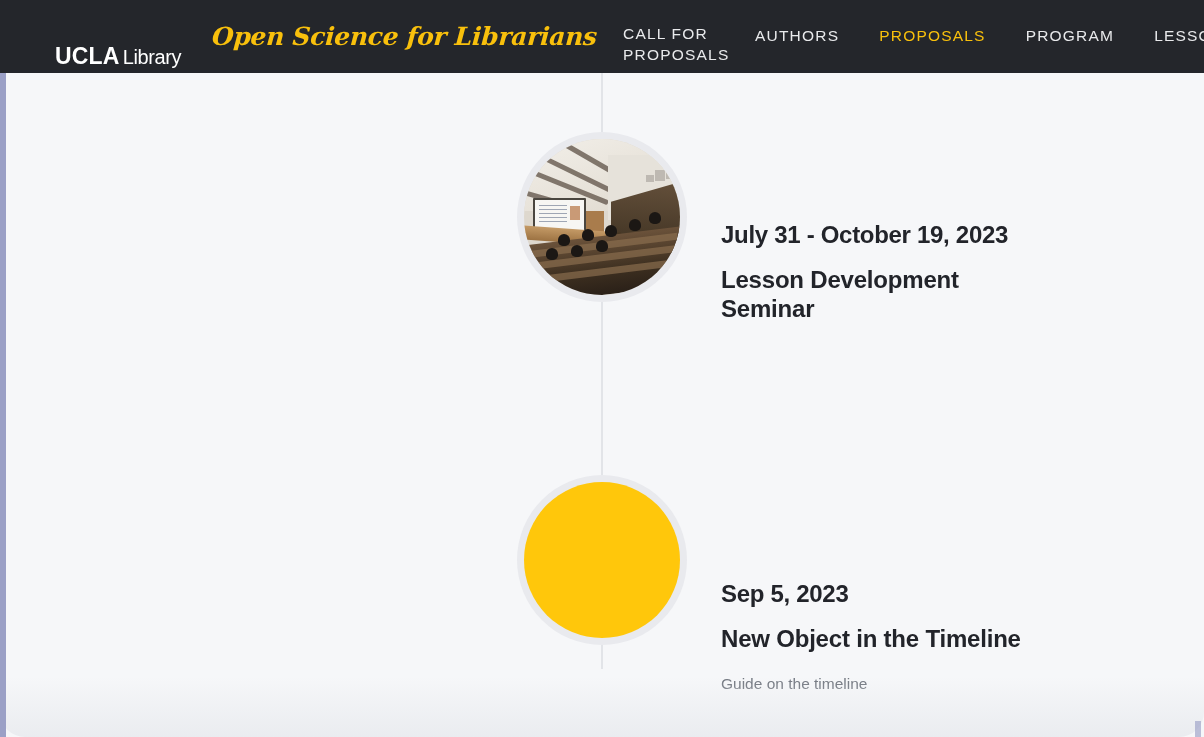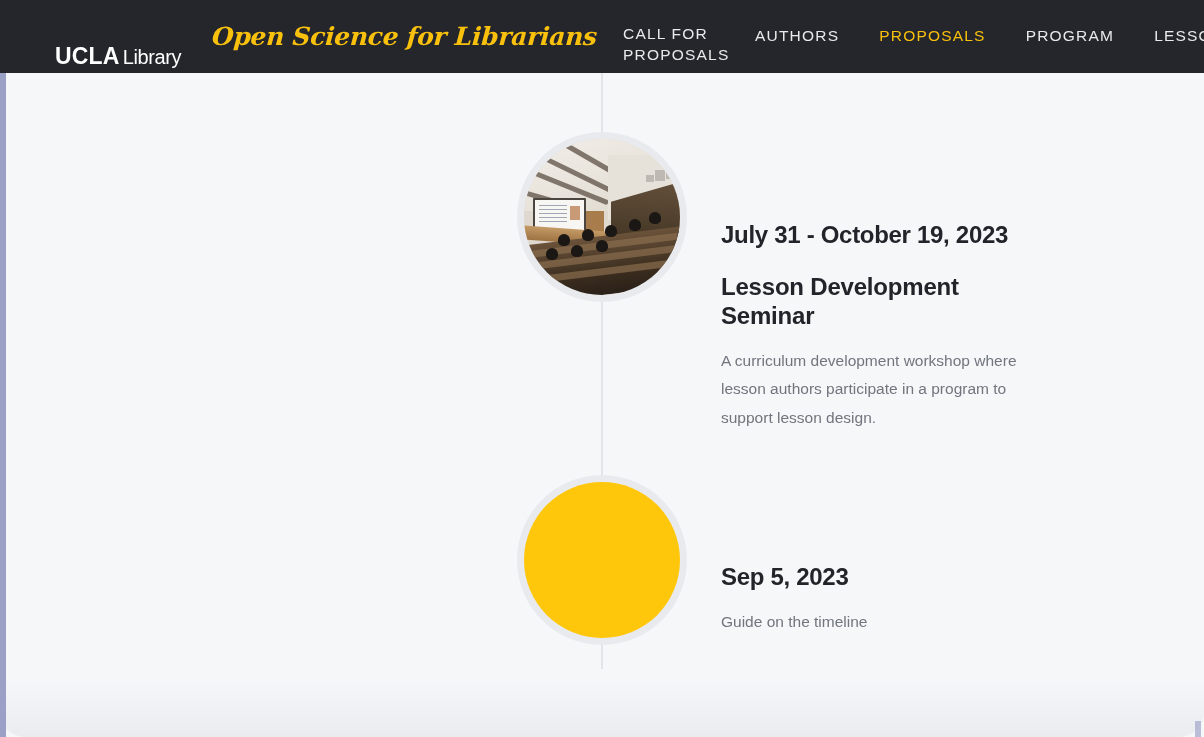--- a/index.html
+++ b/index.html
@@ -253,37 +253,37 @@
     opacity: .95;
   }
 
   
   .entry-text {
     position: absolute;
     left: 721px;
     width: 330px;
   }
   .entry-1 .entry-text { top: 89px; }
-  .entry-2 .entry-text { top: 88px; }
+  .entry-2 .entry-text { top: 105px; }
 
   .entry-date {
     color: #22242a;
     font-size: 24px;
     font-weight: 700;
     letter-spacing: -0.3px;
     line-height: 1.15;
   }
 
   .entry-title {
     color: #22242a;
     font-size: 24px;
     font-weight: 700;
     letter-spacing: -0.2px;
     line-height: 1.22;
-    margin-top: 23px;
+    margin-top: 16px;
   }
 
   .entry-desc {
     color: #70757e;
     font-size: 15.5px;
     line-height: 1.82;
     margin-top: 17px;
   }
 
   
@@ -362,31 +362,31 @@
           <div class="ph-head ph-h5"></div>
           <div class="ph-head ph-h6"></div>
           <div class="ph-head ph-h7"></div>
           <div class="ph-head ph-h8"></div>
         </div>
       </div>
 
       <div class="entry-text">
         <div class="entry-date">July 31 - October 19, 2023</div>
         <div class="entry-title">Lesson Development Seminar</div>
-        <div class="entry-desc">A curriculum development workshop where lesson authors participate in a program to support lesson design.</div>
       </div>
     </div>
 
     <div class="timeline-entry entry-2">
       <div class="node-wrap">
         <div class="node solid-yellow"></div>
       </div>
 
       <div class="entry-text">
         <div class="entry-date">Sep 5, 2023</div>
+        <div class="entry-title">New Object in the Timeline</div>
         <div class="entry-desc">Guide on the timeline</div>
       </div>
     </div>
 
     <div class="page-fade"></div>
   </div>
 </div>
 
 <div class="scrollbar-left"></div>
 <div class="scrollbar-bottom-right"></div>

